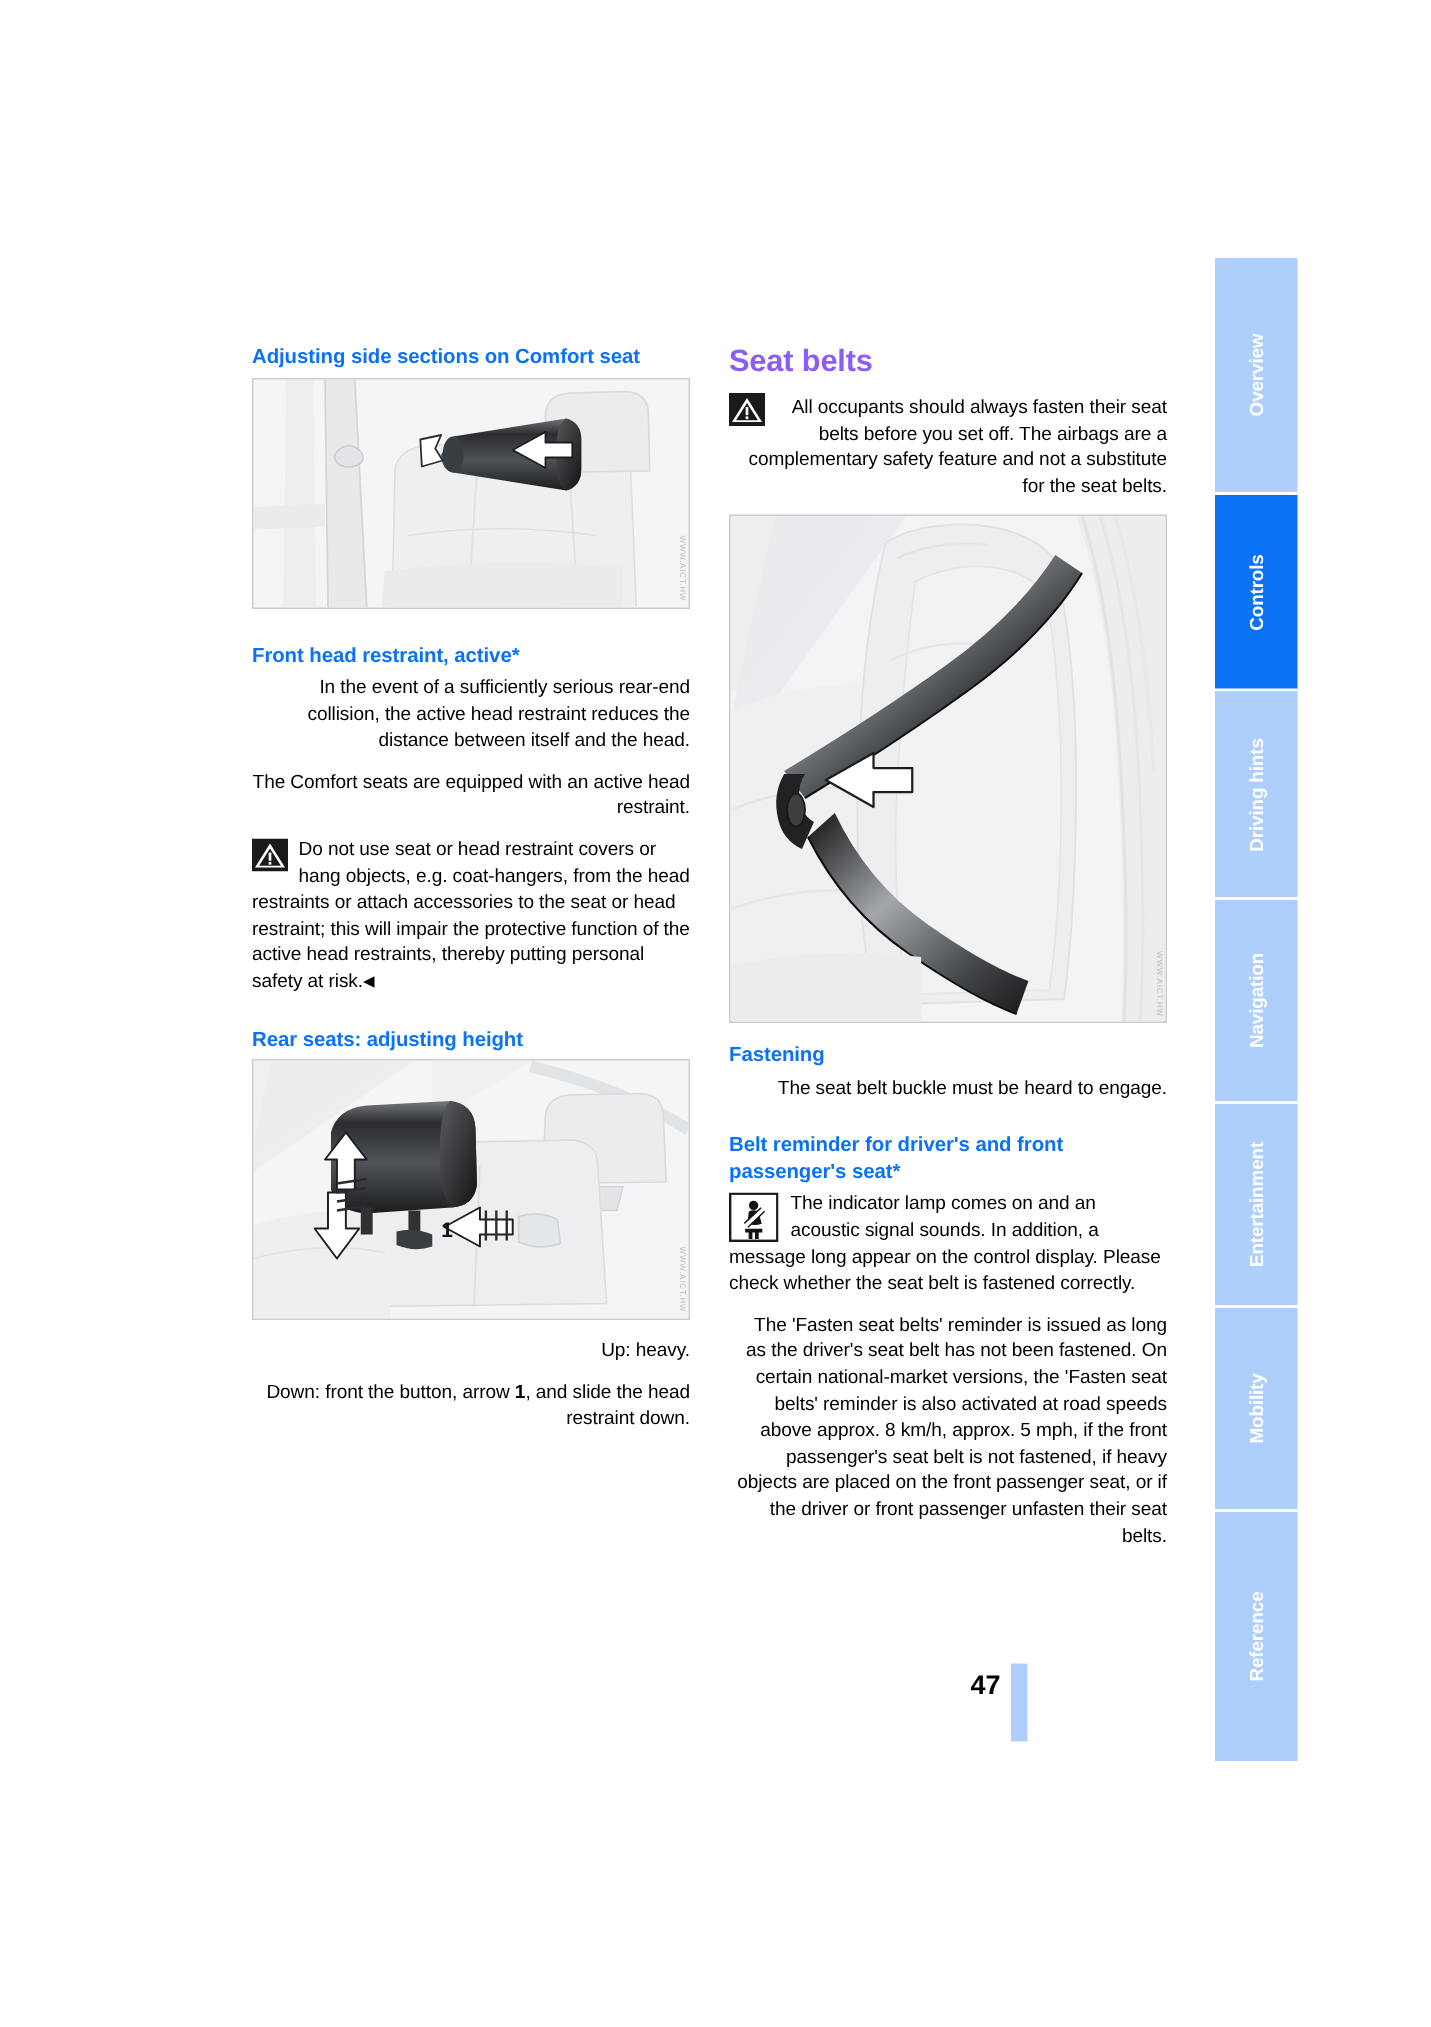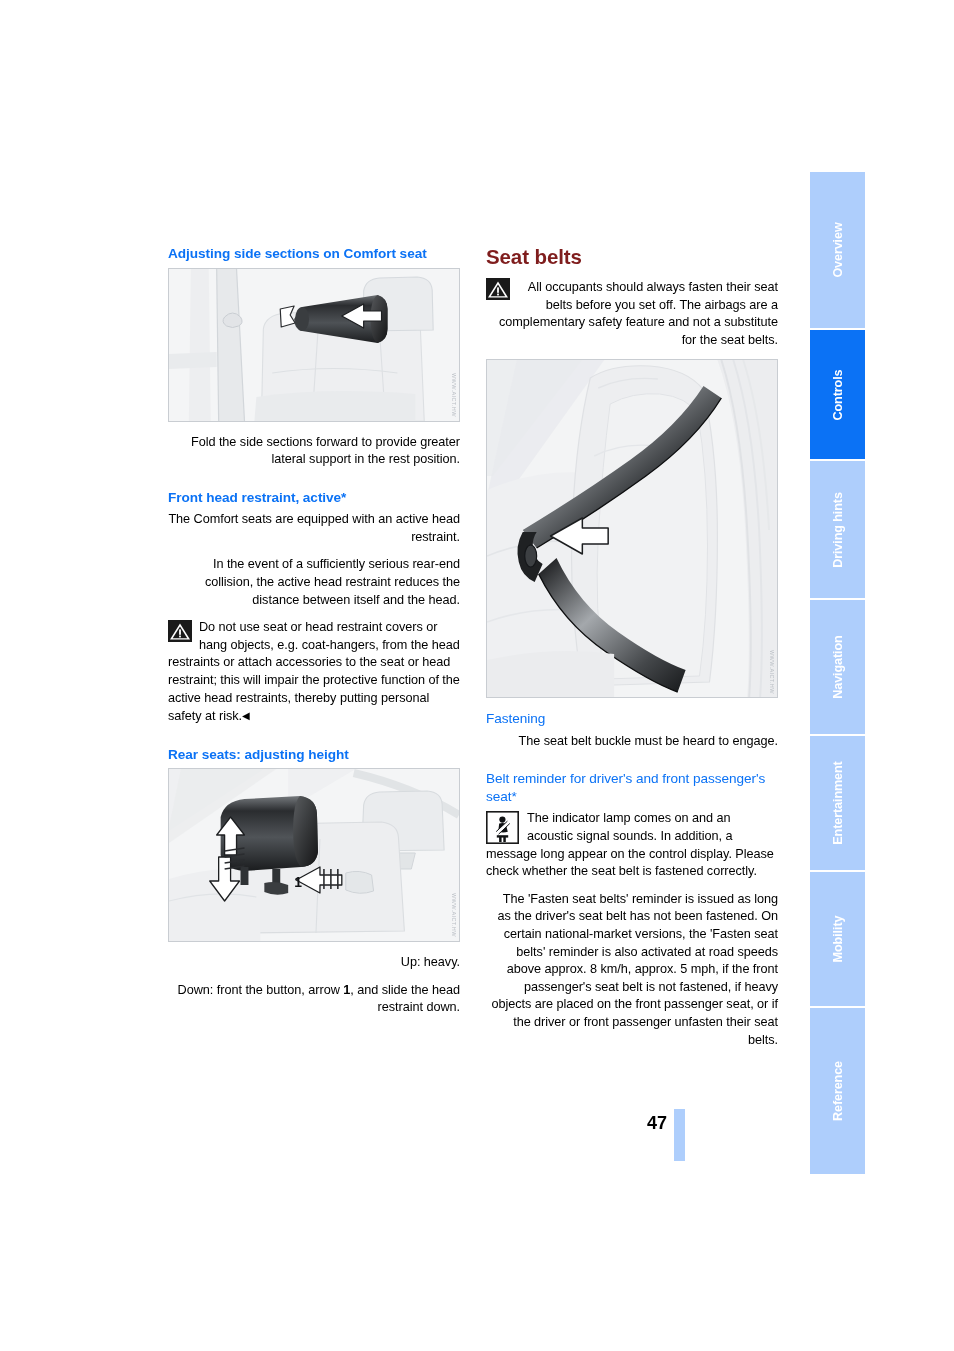--- a/index.html
+++ b/index.html
@@ -17,47 +17,47 @@
   }
   .page {
     position: absolute;
     inset: 0;
     background: #ffffff;
   }
 
   
   .col {
     position: absolute;
-    top: 245px;
+    top: 229px;
     width: 292px;
   }
   .col-left  { left: 168px; }
   .col-right { left: 486px; }
 
   
   h1.chapter-title {
     font-size: 20.5px;
     line-height: 24px;
     font-weight: bold;
-    color: #7f1d1d;
+    color: #8b5cf6;
     margin: 0 0 8px 0;
     letter-spacing: -0.1px;
   }
   h2.section-title {
     font-size: 13.6px;
     line-height: 17.5px;
     font-weight: bold;
     color: #0B72F5;
     margin: 0 0 5px 0;
     letter-spacing: -0.05px;
   }
   h3.sub-title {
     font-size: 13.6px;
     line-height: 17.5px;
-    font-weight: normal;
+    font-weight: bold;
     color: #0B72F5;
     margin: 0 0 5px 0;
     letter-spacing: -0.05px;
   }
 
   
   p.body {
     font-size: 12.7px;
     line-height: 17.6px;
     margin: 0 0 10px 0;
@@ -218,29 +218,28 @@
 
         <path d="M196 42 l0 -7 l-22 12 l22 12 l0 -7 l18 0 l0 -10 Z" fill="#FFFFFF" stroke="#1C1E20" stroke-width="1.2" stroke-linejoin="round"></path>
 
         <path d="M112 40 l14 -3 l-4 9 l5 8 l-14 4 Z" fill="#FFFFFF" stroke="#2B2D30" stroke-width="1.2" stroke-linejoin="round"></path>
 
         <path d="M88 128 q70 -10 160 -3 l0 27 l-162 0 Z" fill="#E9EBED"></path>
       </svg>
       <div class="watermark">WWW.AICT.HW</div>
     </div>
 
-    <p class="body">Fold the side sections forward to provide greater lateral support in the rest position.</p>
 
     <div class="gap-sm"></div>
 
     <h2 class="section-title">Front head restraint, active*</h2>
 
+    <p class="body">In the event of a sufficiently serious rear-end collision, the active head restraint reduces the distance between itself and the head.</p>
+
     <p class="body">The Comfort seats are equipped with an active head restraint.</p>
-
-    <p class="body">In the event of a sufficiently serious rear-end collision, the active head restraint reduces the distance between itself and the head.</p>
 
     <div class="note">
       <span class="note-icon">
         <svg viewBox="0 0 24 22" aria-hidden="true">
           <rect x="0" y="0" width="24" height="22" fill="#1A1A1A"></rect>
           <path d="M12 3.4 L22 19.4 L2 19.4 Z" fill="#FFFFFF"></path>
           <path d="M12 6.6 L19.3 18.2 L4.7 18.2 Z" fill="#1A1A1A"></path>
           <rect x="11.1" y="9.4" width="1.8" height="5.4" fill="#FFFFFF"></rect>
           <rect x="11.1" y="15.6" width="1.8" height="1.8" fill="#FFFFFF"></rect>
         </svg>

